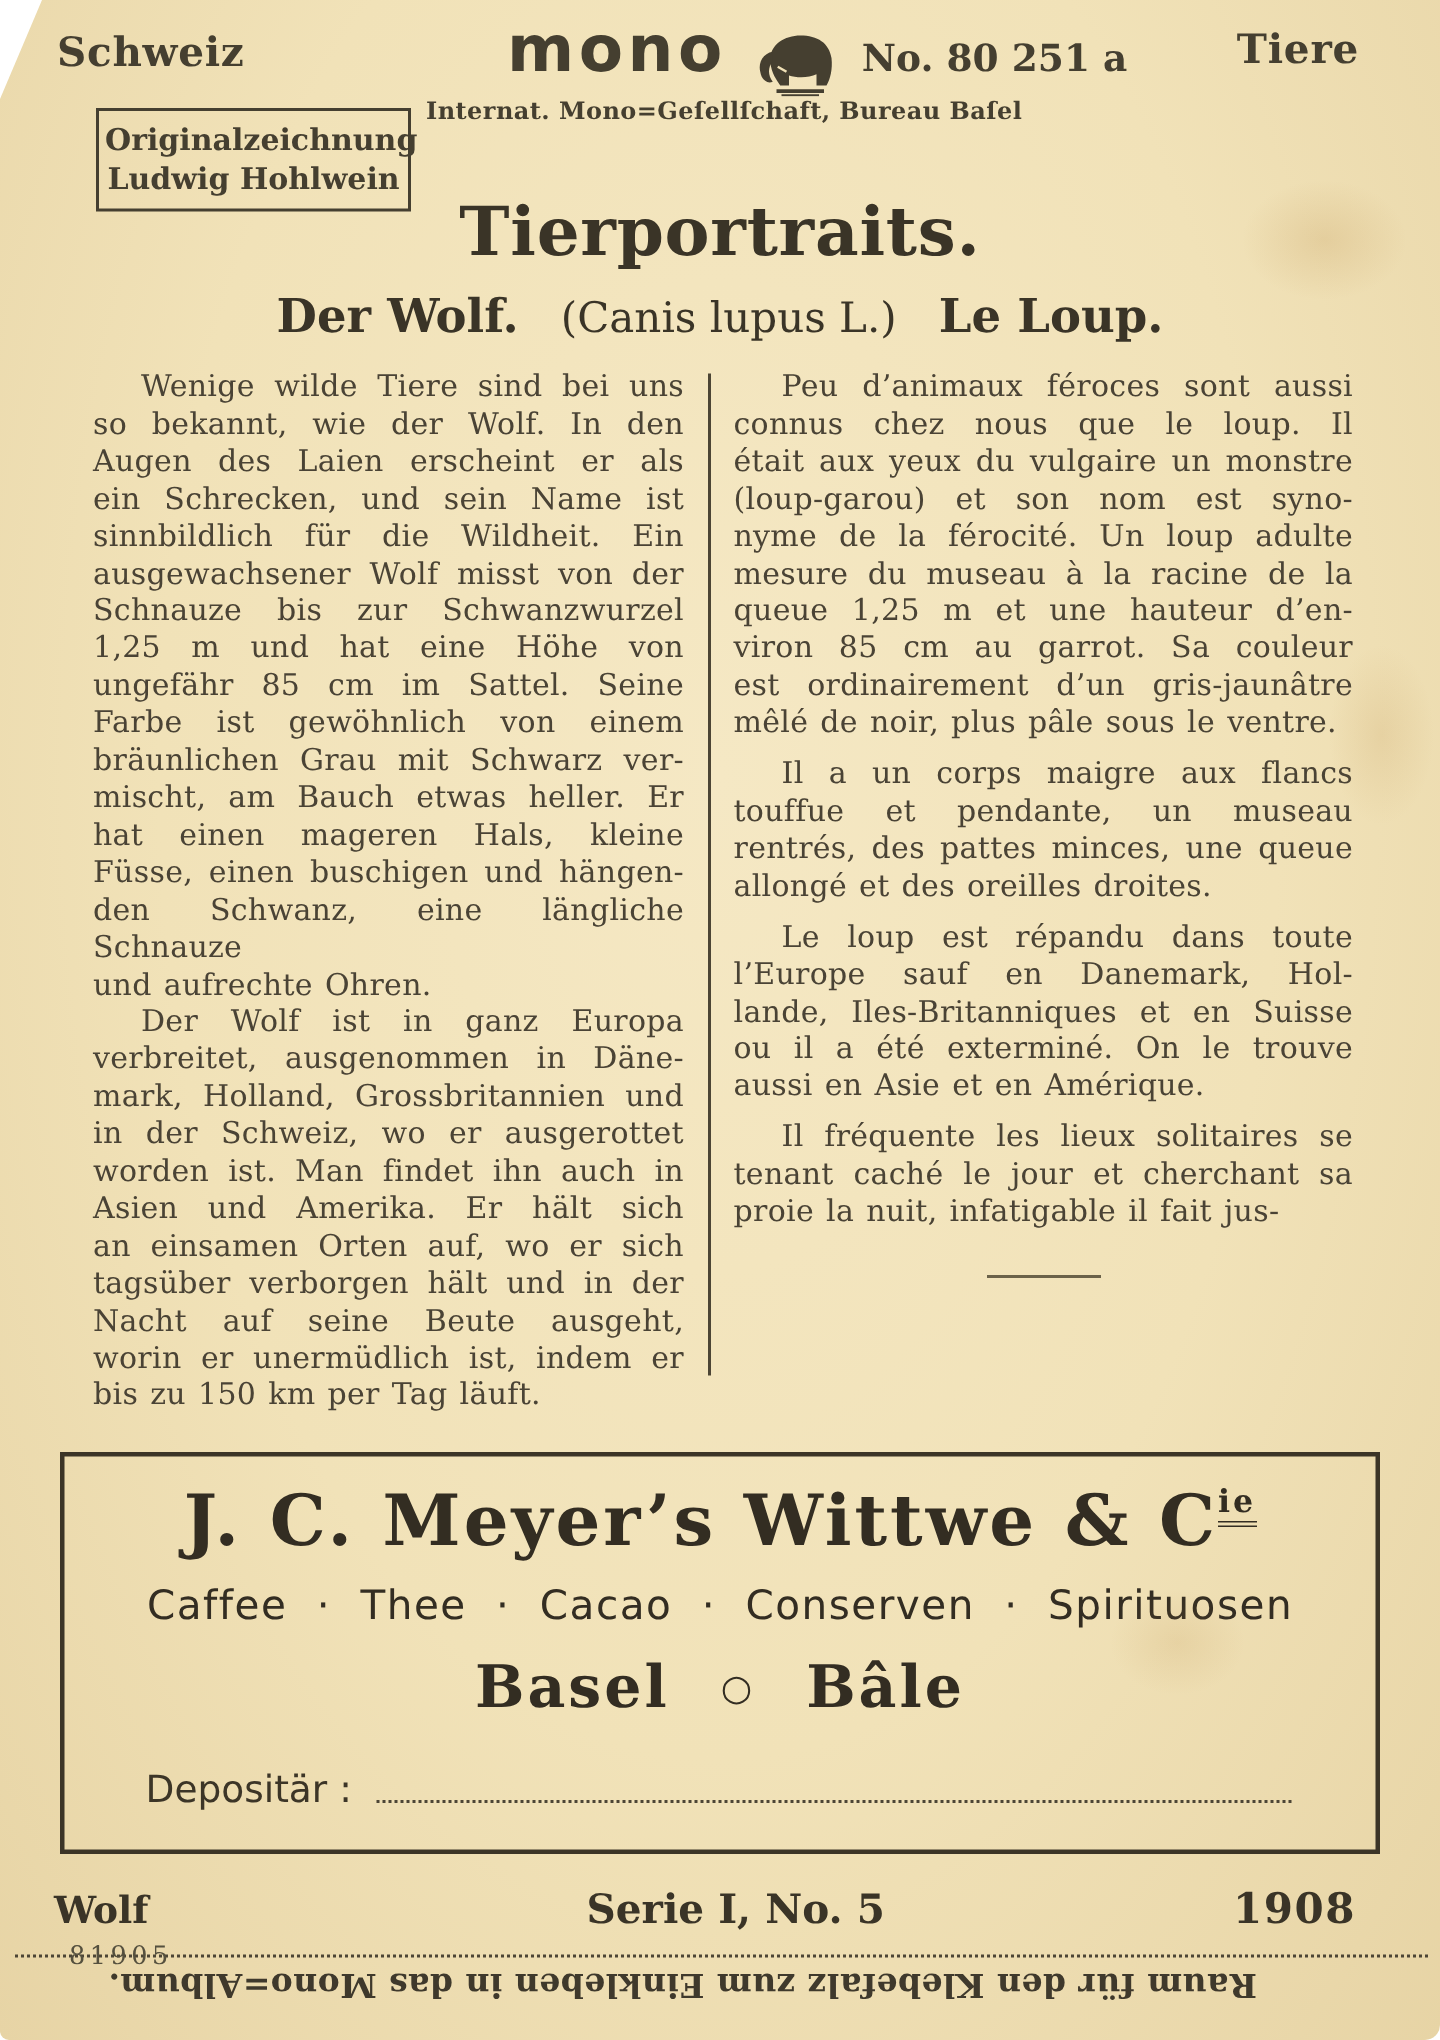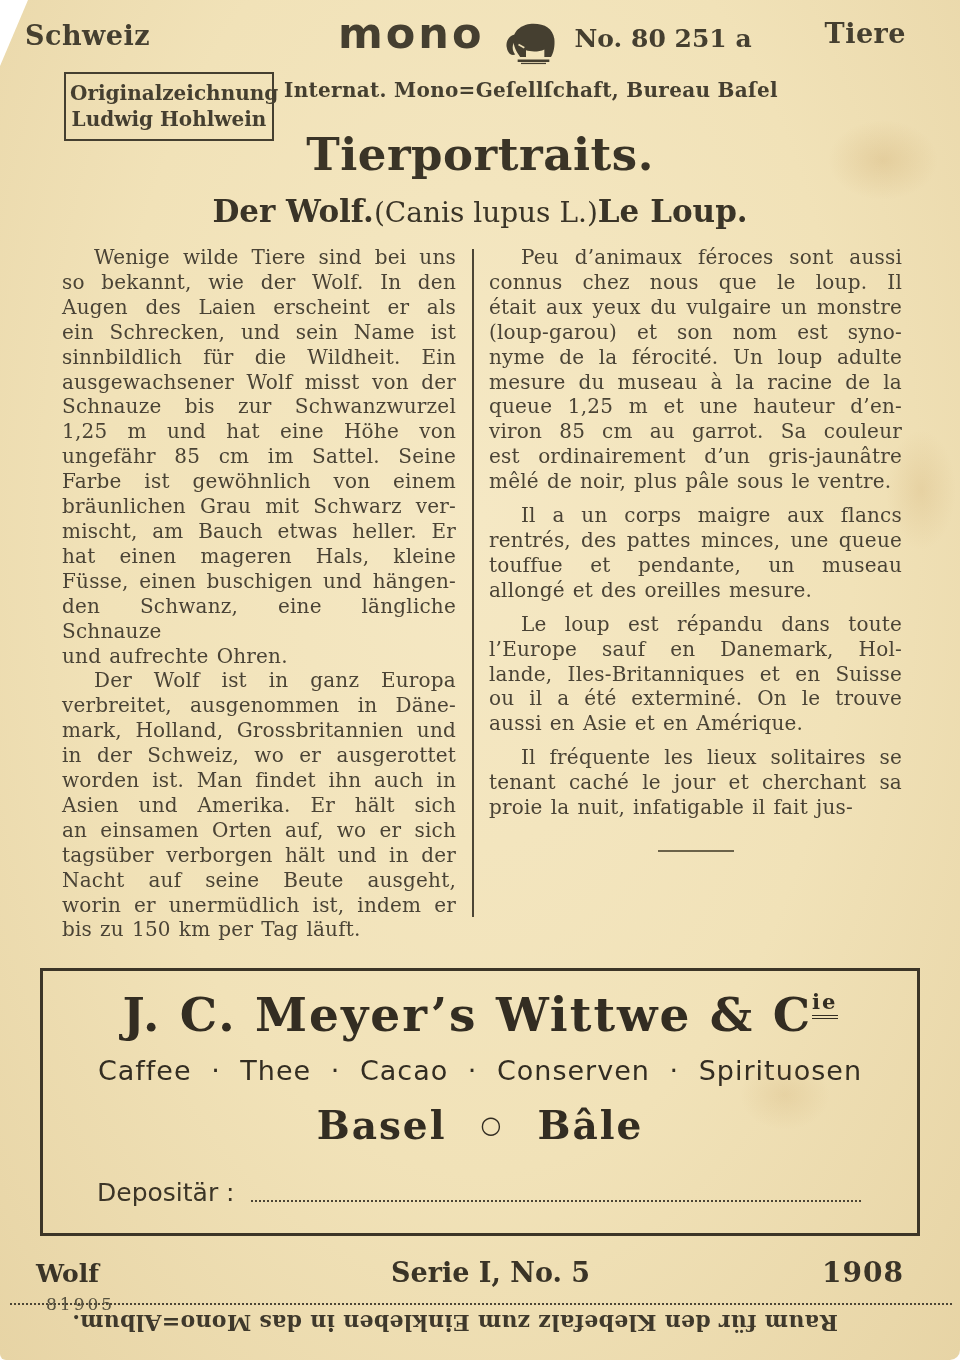--- a/index.html
+++ b/index.html
@@ -14,35 +14,35 @@
   .stain{position:absolute;border-radius:50%;pointer-events:none;}
   .stain.s1{right:22px;top:120px;width:110px;height:80px;
             background:radial-gradient(closest-side,rgba(186,140,70,.20),rgba(186,140,70,0));}
   .stain.s2{right:4px;top:430px;width:70px;height:120px;
             background:radial-gradient(closest-side,rgba(186,140,70,.16),rgba(186,140,70,0));}
   .stain.s3{right:130px;bottom:230px;width:90px;height:70px;
             background:radial-gradient(closest-side,rgba(186,140,70,.15),rgba(186,140,70,0));}
 
   
   .header{position:relative;height:120px;}
-  .h-country{position:absolute;left:25px;top:20px;font-size:27px;font-weight:bold;letter-spacing:.5px;}
+  .h-country{position:absolute;left:38px;top:20px;font-size:27px;font-weight:bold;letter-spacing:.5px;}
   .h-category{position:absolute;right:54px;top:18px;font-size:27px;font-weight:bold;letter-spacing:.5px;}
   .h-brandgroup{position:absolute;left:338px;top:10px;display:flex;align-items:flex-start;}
   .h-brand{font-family:"DejaVu Sans","Liberation Sans",sans-serif;font-weight:bold;font-size:43px;
            line-height:1;letter-spacing:3px;margin-top:2px;}
   .h-elephant{margin-left:16px;margin-top:4px;}
   .h-number{margin-left:14px;margin-top:14px;font-size:25px;font-weight:bold;white-space:nowrap;}
-  .h-society{position:absolute;left:284px;top:78px;font-size:20px;font-weight:bold;letter-spacing:.3px;}
+  .h-society{position:absolute;left:284px;top:64px;font-size:16px;font-weight:bold;letter-spacing:.3px;}
   .artist-box{position:absolute;left:64px;top:72px;width:198px;border:2px solid #453f30;
               text-align:center;padding:6px 4px 7px;}
   .artist-box div{font-size:20px;font-weight:bold;line-height:1.3;}
 
   
   .title{margin:8px 0 4px;text-align:center;font-size:45px;font-weight:bold;letter-spacing:.5px;color:#3a3427;}
-  .subtitle{margin-top:12px;display:flex;justify-content:center;align-items:baseline;color:#3a3427;}
+  .subtitle{margin-top:12px;display:flex;justify-content:center;align-items:baseline;gap:28px;color:#3a3427;}
   .subtitle .name-de,.subtitle .name-fr{font-size:31px;font-weight:bold;}
   .subtitle .name-latin{font-size:28px;}
 
   
   .columns{display:flex;margin:16px 58px 0 62px;}
   .col-de{width:394px;}
   .divider{width:2px;background:#4c4535;margin:4px 15px 0 16px;height:668px;}
   .col-fr{flex:1;}
   .para{margin:0;}
   .col-fr .para + .para{margin-top:9px;}
@@ -160,23 +160,23 @@
           <div class="line">(loup-garou) et son nom est syno-</div>
           <div class="line">nyme de la férocité. Un loup adulte</div>
           <div class="line">mesure du museau à la racine de la</div>
           <div class="line">queue 1,25 m et une hauteur d’en-</div>
           <div class="line">viron 85 cm au garrot. Sa couleur</div>
           <div class="line">est ordinairement d’un gris-jaunâtre</div>
           <div class="line">mêlé de noir, plus pâle sous le ventre.</div>
         </div>
       <div class="para">
           <div class="line">Il a un corps maigre aux flancs</div>
+          <div class="line">touffue et pendante, un museau</div>
           <div class="line">rentrés, des pattes minces, une queue</div>
-          <div class="line">touffue et pendante, un museau</div>
-          <div class="line">allongé et des oreilles mesure.</div>
+          <div class="line">allongé et des oreilles droites.</div>
         </div>
       <div class="para">
           <div class="line">Le loup est répandu dans toute</div>
           <div class="line">l’Europe sauf en Danemark, Hol-</div>
           <div class="line">lande, Iles-Britanniques et en Suisse</div>
           <div class="line">ou il a été exterminé. On le trouve</div>
           <div class="line">aussi en Asie et en Amérique.</div>
         </div>
       <div class="para">
           <div class="line">Il fréquente les lieux solitaires se</div>

